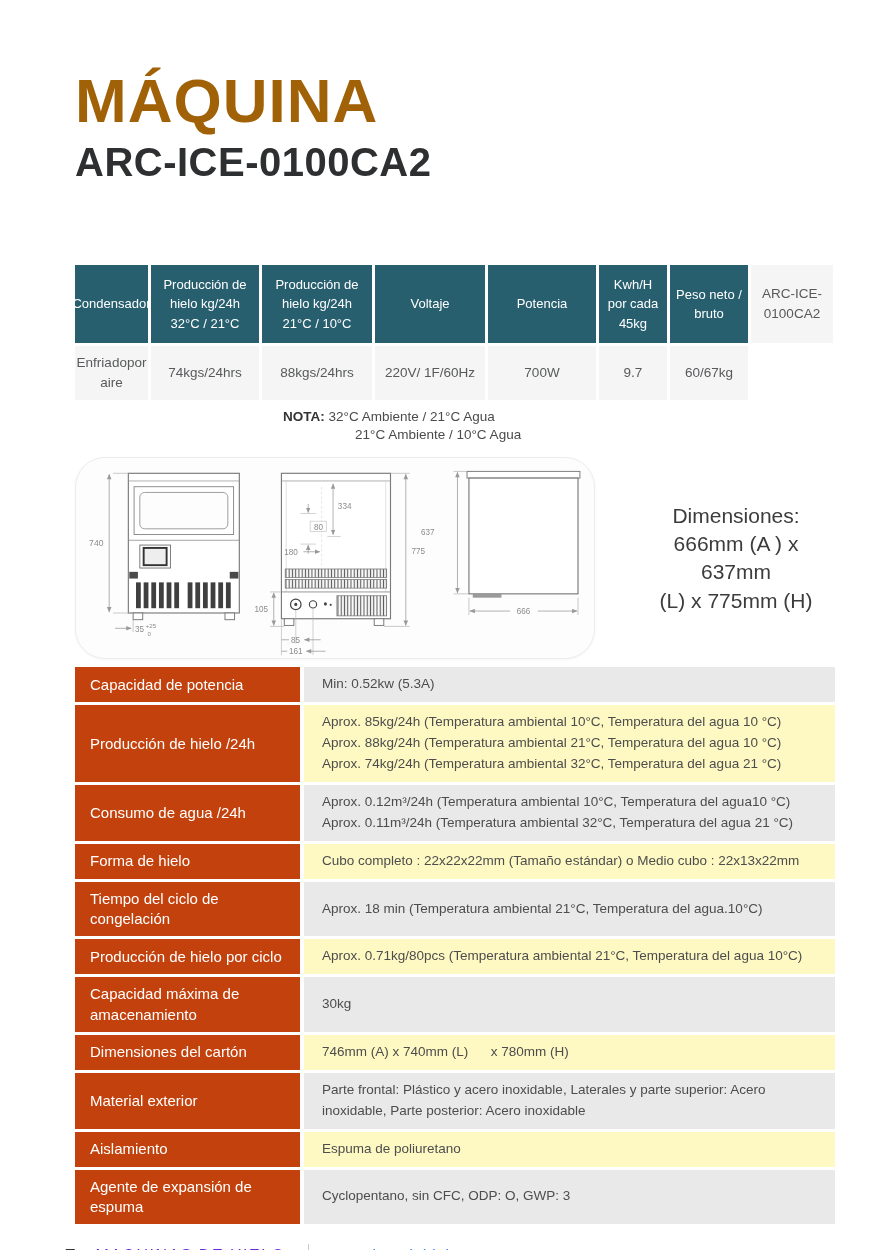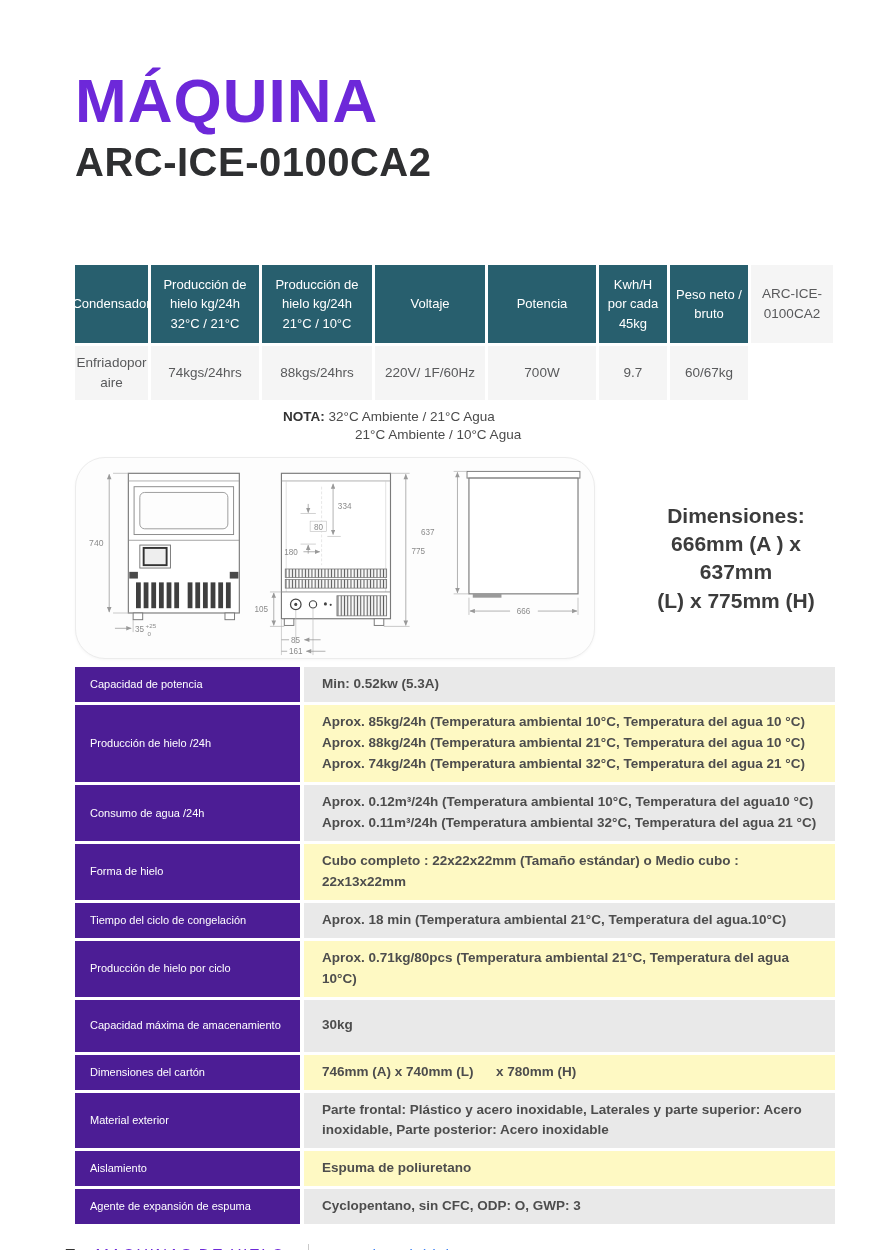--- a/index.html
+++ b/index.html
@@ -4,21 +4,21 @@
 <style>
   html,body{margin:0;padding:0;}
   body{
     width:884px;height:1250px;overflow:hidden;background:#ffffff;
     font-family:"Liberation Sans", sans-serif;color:#4c4c4c;
   }
   .page{width:884px;height:1250px;box-sizing:border-box;padding:70px 49px 0 75px;}
   
   .title{
     font-size:62px;font-weight:700;letter-spacing:1px;line-height:1;
-    color:#6d28d9;margin:0;
+    color:#a16207;margin:0;
   }
   .subtitle{
     font-size:40px;font-weight:700;letter-spacing:0.5px;line-height:1;
     color:#2E2F31;margin:10px 0 0 0;
   }
   
   .machine-table{
     margin-top:83px;display:grid;width:758px;
     grid-template-columns:73px 108px 110px 110px 108px 68px 78px 82px;
     column-gap:3px;row-gap:3px;
@@ -39,37 +39,37 @@
   .nota .l2{margin-left:72px;}
   
   .diagram-row{margin-top:13px;display:flex;align-items:center;}
   .diagram-card{
     width:520px;height:202px;background:#FDFDFD;border:1.5px solid #ECECEC;
     border-radius:30px;box-sizing:border-box;overflow:hidden;flex:none;
     box-shadow:0 1px 3px rgba(0,0,0,0.04);
   }
   .dimensions-block{
     width:238px;margin-left:42px;text-align:center;
-    font-size:21px;font-weight:700;color:#3C3C3C;line-height:1.35;
+    font-size:21px;font-weight:400;color:#3C3C3C;line-height:1.35;
   }
   svg text{font-family:"Liberation Sans", sans-serif;fill:#8B8B8B;}
   
   .details{
     margin-top:8px;display:grid;width:760px;
     grid-template-columns:225px 531px;column-gap:4px;row-gap:3px;
   }
   .d-label{
-    background:#4c1d95;color:#ffffff;font-size:11px;line-height:1.35;
+    background:#c2410c;color:#ffffff;font-size:15px;line-height:1.35;
     display:flex;align-items:center;padding:7px 10px 7px 15px;box-sizing:border-box;
     min-height:34px;
   }
   .d-value{
     display:flex;flex-direction:column;justify-content:center;
     font-size:13.5px;color:#4D4D4D;line-height:1.55;
-    padding:7px 14px 7px 18px;box-sizing:border-box;min-height:34px;font-weight:bold;
+    padding:7px 14px 7px 18px;box-sizing:border-box;min-height:34px;
   }
   .d-value .spec-line{white-space:pre-wrap;}
   .bg-light{background:#E9E9E9;}
   .bg-dark{background:#fef9c3;}
   .tall{min-height:52px;}
   
   .footer{margin:20px 0 0 -10px;display:flex;align-items:center;}
   .page-number{font-size:19px;font-weight:700;color:#333;}
   .brand{font-size:16px;color:#6d28d9;letter-spacing:1.5px;margin-left:20px;}
   .footer-divider{width:1px;height:24px;background:#C9C9C9;margin:0 22px;}

